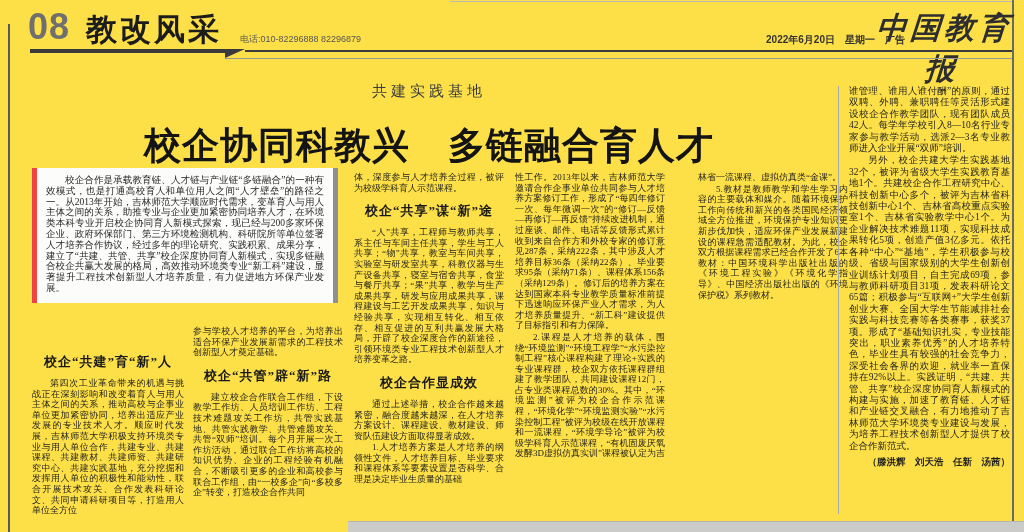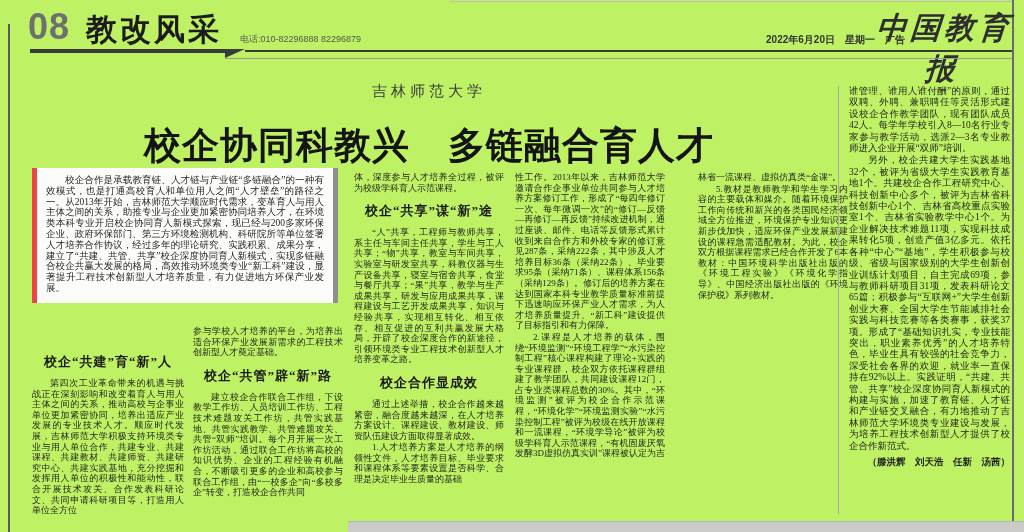--- a/index.html
+++ b/index.html
@@ -3,21 +3,21 @@
 <meta charset="utf-8">
 <style>
   html,body{margin:0;padding:0;}
   body{
     width:1024px;height:532px;overflow:hidden;
     background:#e9e9e7;
     font-family:"Liberation Serif", serif;
   }
   .page{
     position:absolute;left:0;top:0;width:1024px;height:532px;
-    background:#bef264;
+    background:#fde047;
   }
   
   .edge-left{position:absolute;left:8px;top:24px;width:2px;height:508px;background:#5a5a5a;}
   .edge-right{position:absolute;left:1012px;top:0;width:2px;height:532px;background:#6a6a6a;}
   .edge-top{position:absolute;left:450px;top:1px;width:562px;height:1px;background:#bbb;}
 
   
   .pagenum{position:absolute;left:28px;top:6px;font-family:"Liberation Sans",sans-serif;
     font-size:36px;font-weight:bold;color:#6f6f6f;letter-spacing:1px;}
   .section-title{position:absolute;left:86px;top:9px;font-family:"Liberation Sans",sans-serif;
@@ -82,21 +82,21 @@
   <div class="section-title">教改风采</div>
   <div class="phone">电话:010-82296888  82296879</div>
   <div class="dateline">2022年6月20日　星期一　广告</div>
   <div class="masthead">中国教育报</div>
   <div class="rule-thick"></div>
   <div class="rule-notch"></div>
   <div class="rule-right"></div>
   <div class="rule-hair"></div>
 
   <div class="titleblock">
-    <div class="kicker">吉林师范大学</div>
+    <div class="kicker">共建实践基地</div>
     <div class="headline">校企协同科教兴　多链融合育人才</div>
   </div>
 
   <div class="lede">
     <p>校企合作是承载教育链、人才链与产业链“多链融合”的一种有效模式，也是打通高校育人和单位用人之间“人才壁垒”的路径之一。从2013年开始，吉林师范大学顺应时代需求，变革育人与用人主体之间的关系，助推专业与企业更加紧密协同培养人才，在环境类本科专业开启校企协同育人新模式探索，现已经与200多家环保企业、政府环保部门、第三方环境检测机构、科研院所等单位签署人才培养合作协议，经过多年的理论研究、实践积累、成果分享，建立了“共建、共管、共享”校企深度协同育人新模式，实现多链融合校企共赢大发展的格局，高效推动环境类专业“新工科”建设，显著提升工程技术创新型人才培养质量，有力促进地方环保产业发展。</p>
   </div>
 
   <div class="col c1">
     <h3>校企“共建”育“新”人</h3>
     <p>第四次工业革命带来的机遇与挑战正在深刻影响和改变着育人与用人主体之间的关系，推动高校与企事业单位更加紧密协同，培养出适应产业发展的专业技术人才。顺应时代发展，吉林师范大学积极支持环境类专业与用人单位合作，共建专业、共建课程、共建教材、共建师资、共建研究中心、共建实践基地，充分挖掘和发挥用人单位的积极性和能动性，联合开展技术攻关、合作发表科研论文、共同申请科研项目等，打造用人单位全方位</p>

